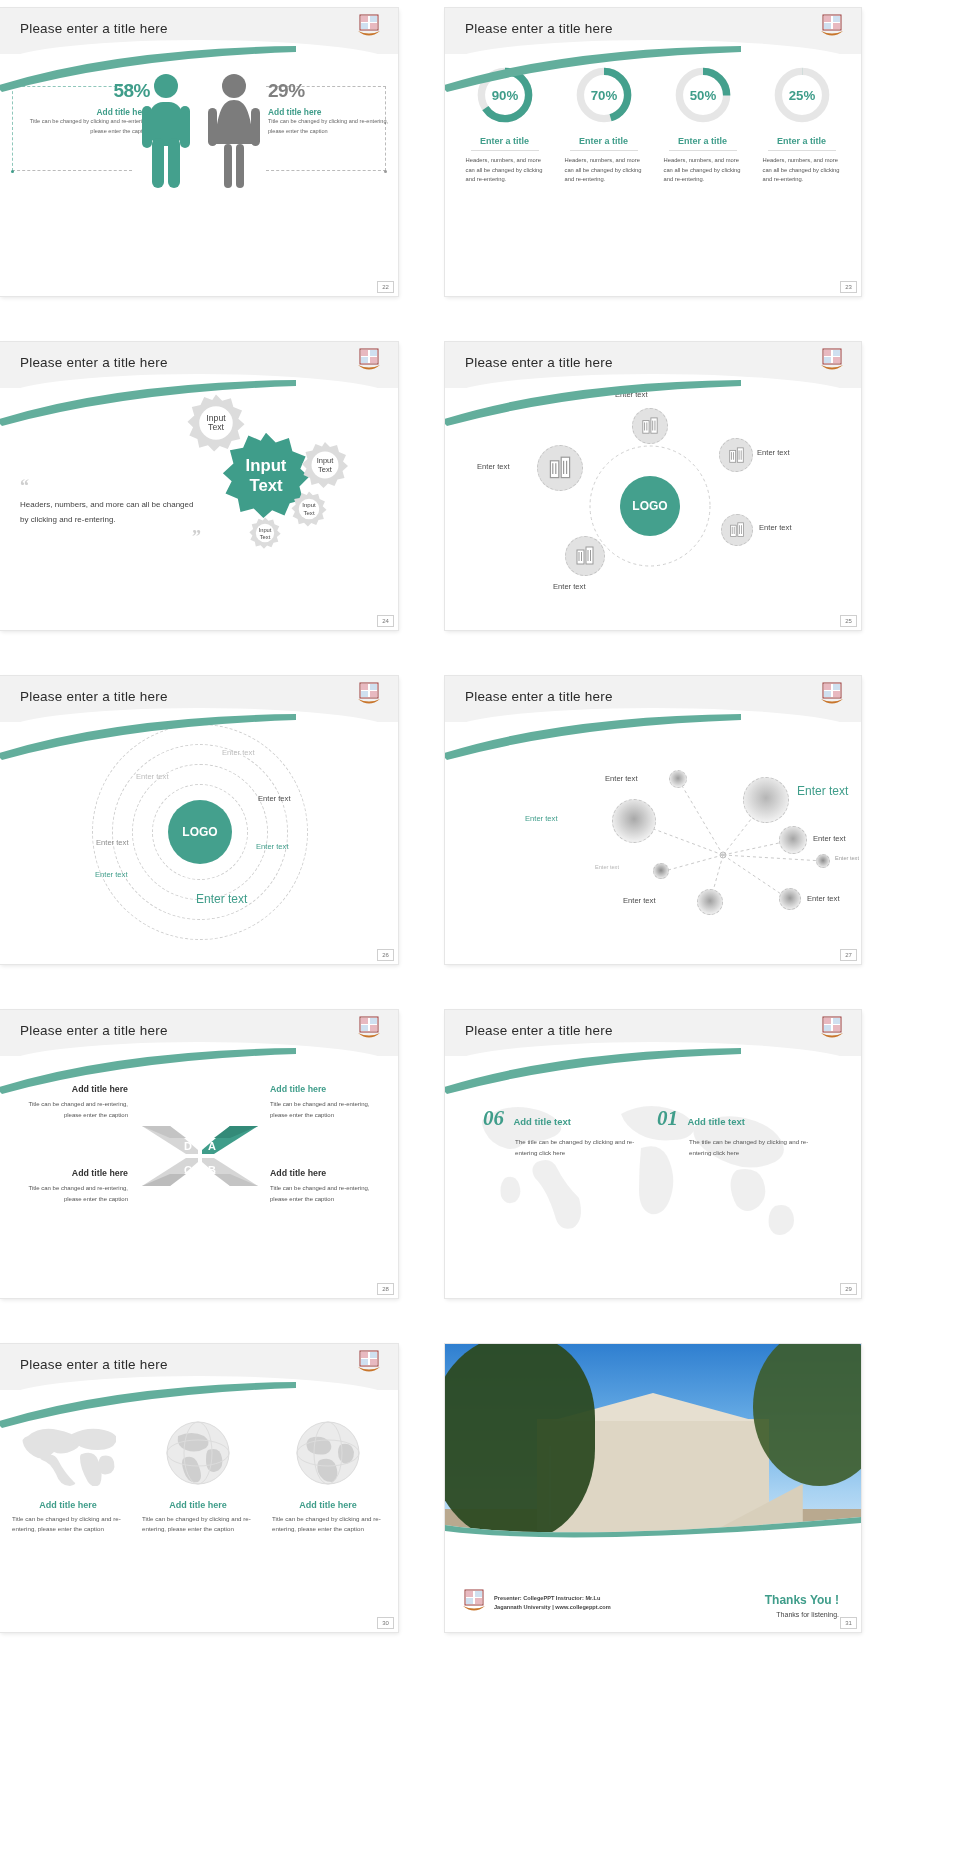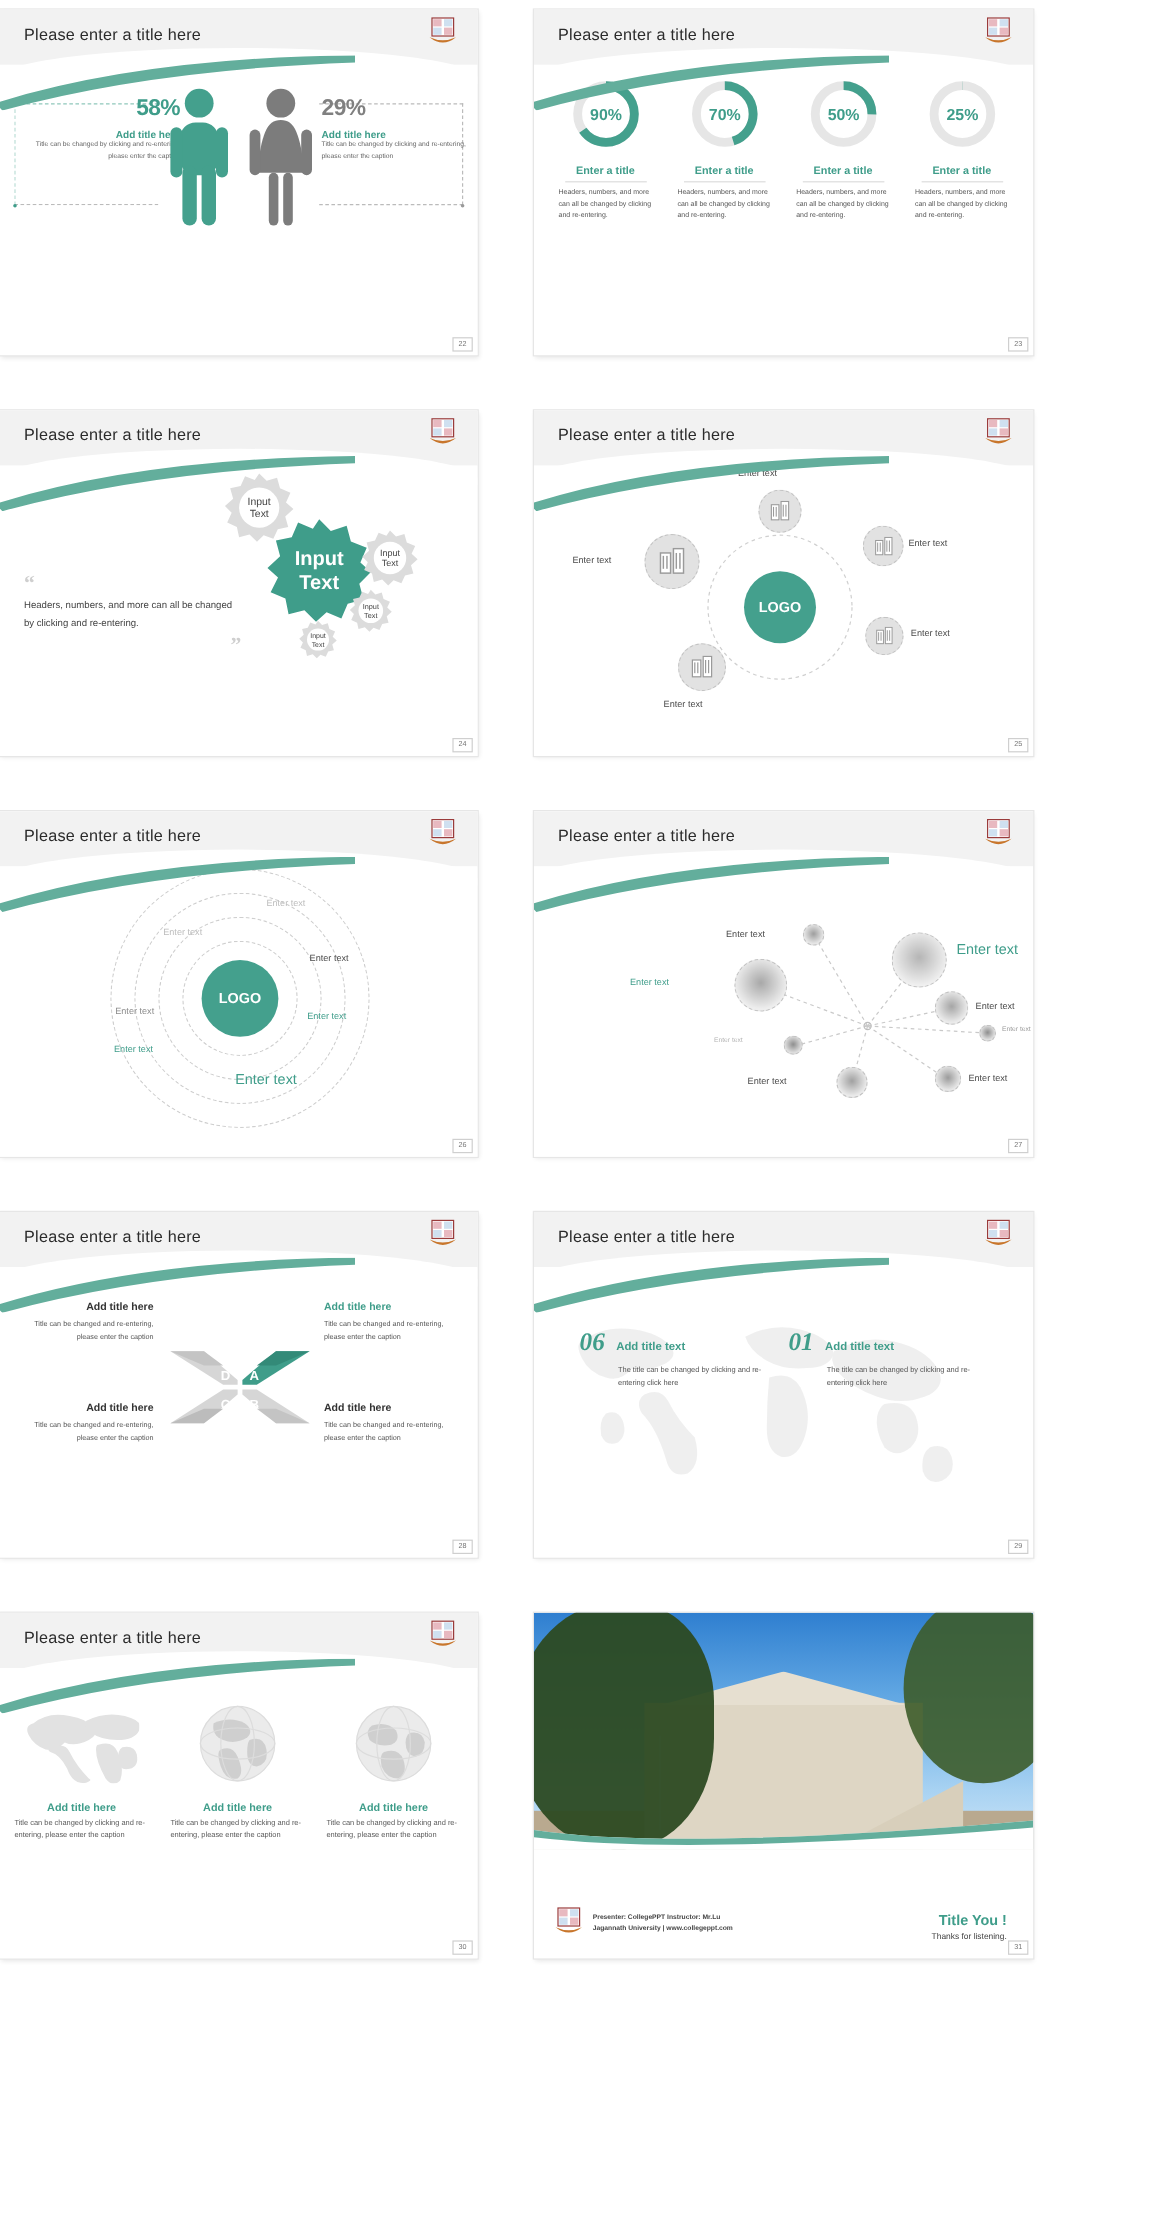--- a/index.html
+++ b/index.html
@@ -737,21 +737,21 @@
             <rect x="14" y="10" width="7" height="6" fill="#e8b9c0"></rect>
         <path d="M2 18 Q13 27 24 18 Q13 23 2 18Z" fill="#c8762c"></path>
       </svg>
       <div>
         <div class="presenter">Presenter: CollegePPT   Instructor: Mr.Lu</div>
         <div class="presenter">Jagannath University  |  www.collegeppt.com</div>
       </div>
     </div>
 
     <div style="position:absolute;right:22px;bottom:14px;text-align:right;">
-      <div class="thanks">Title You !</div>
+      <div class="thanks">Thanks You !</div>
       <div class="thanks-sub" style="margin-top:4px;">Thanks for listening.</div>
     </div>
 
     <div class="pagenum">31</div>
   </div>
   </div>
 
 </div>
 
 </body></html>

